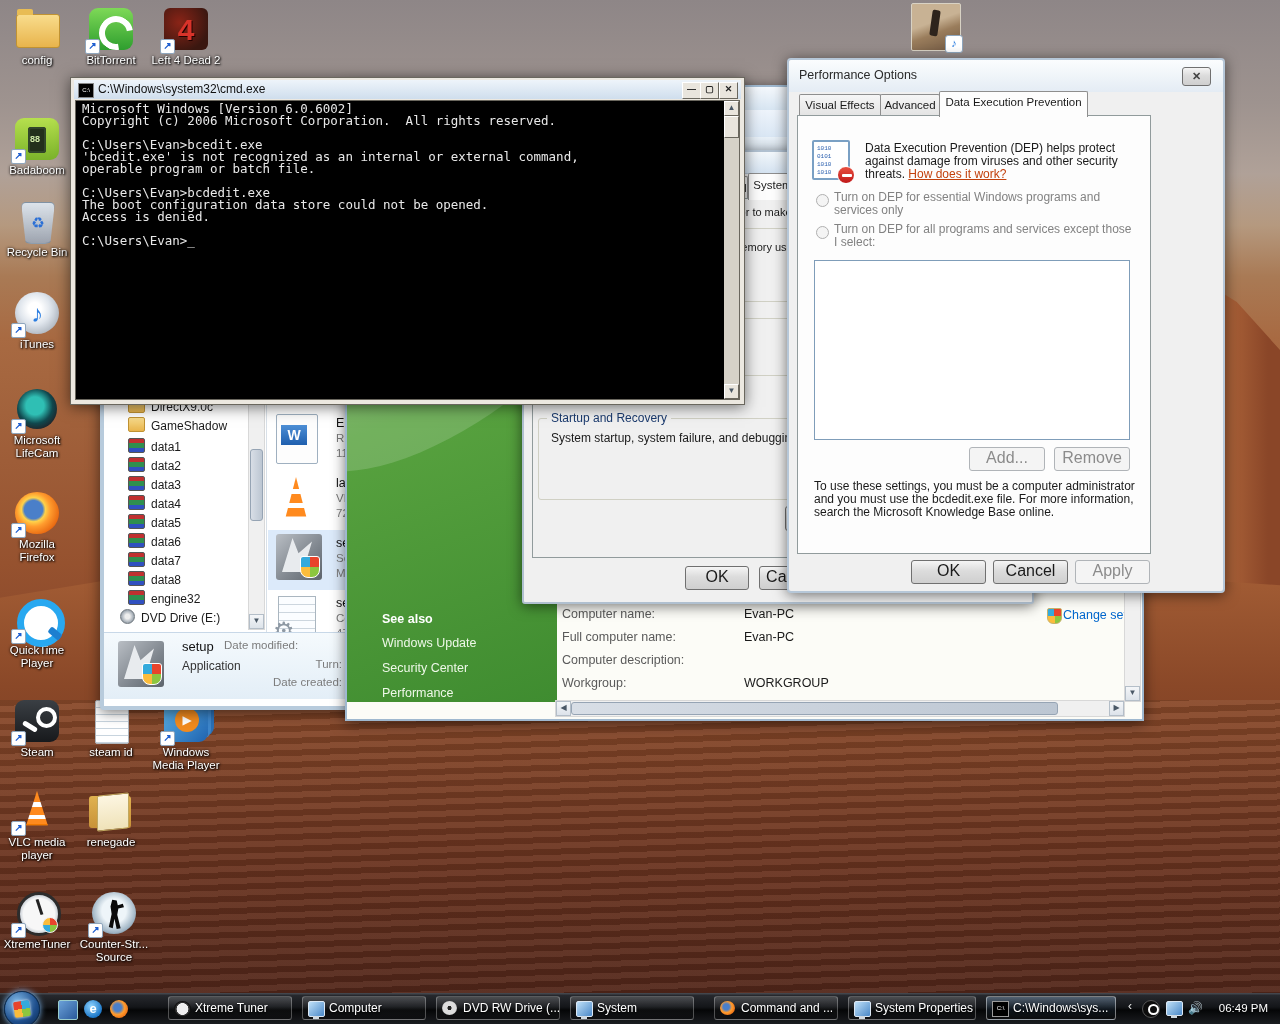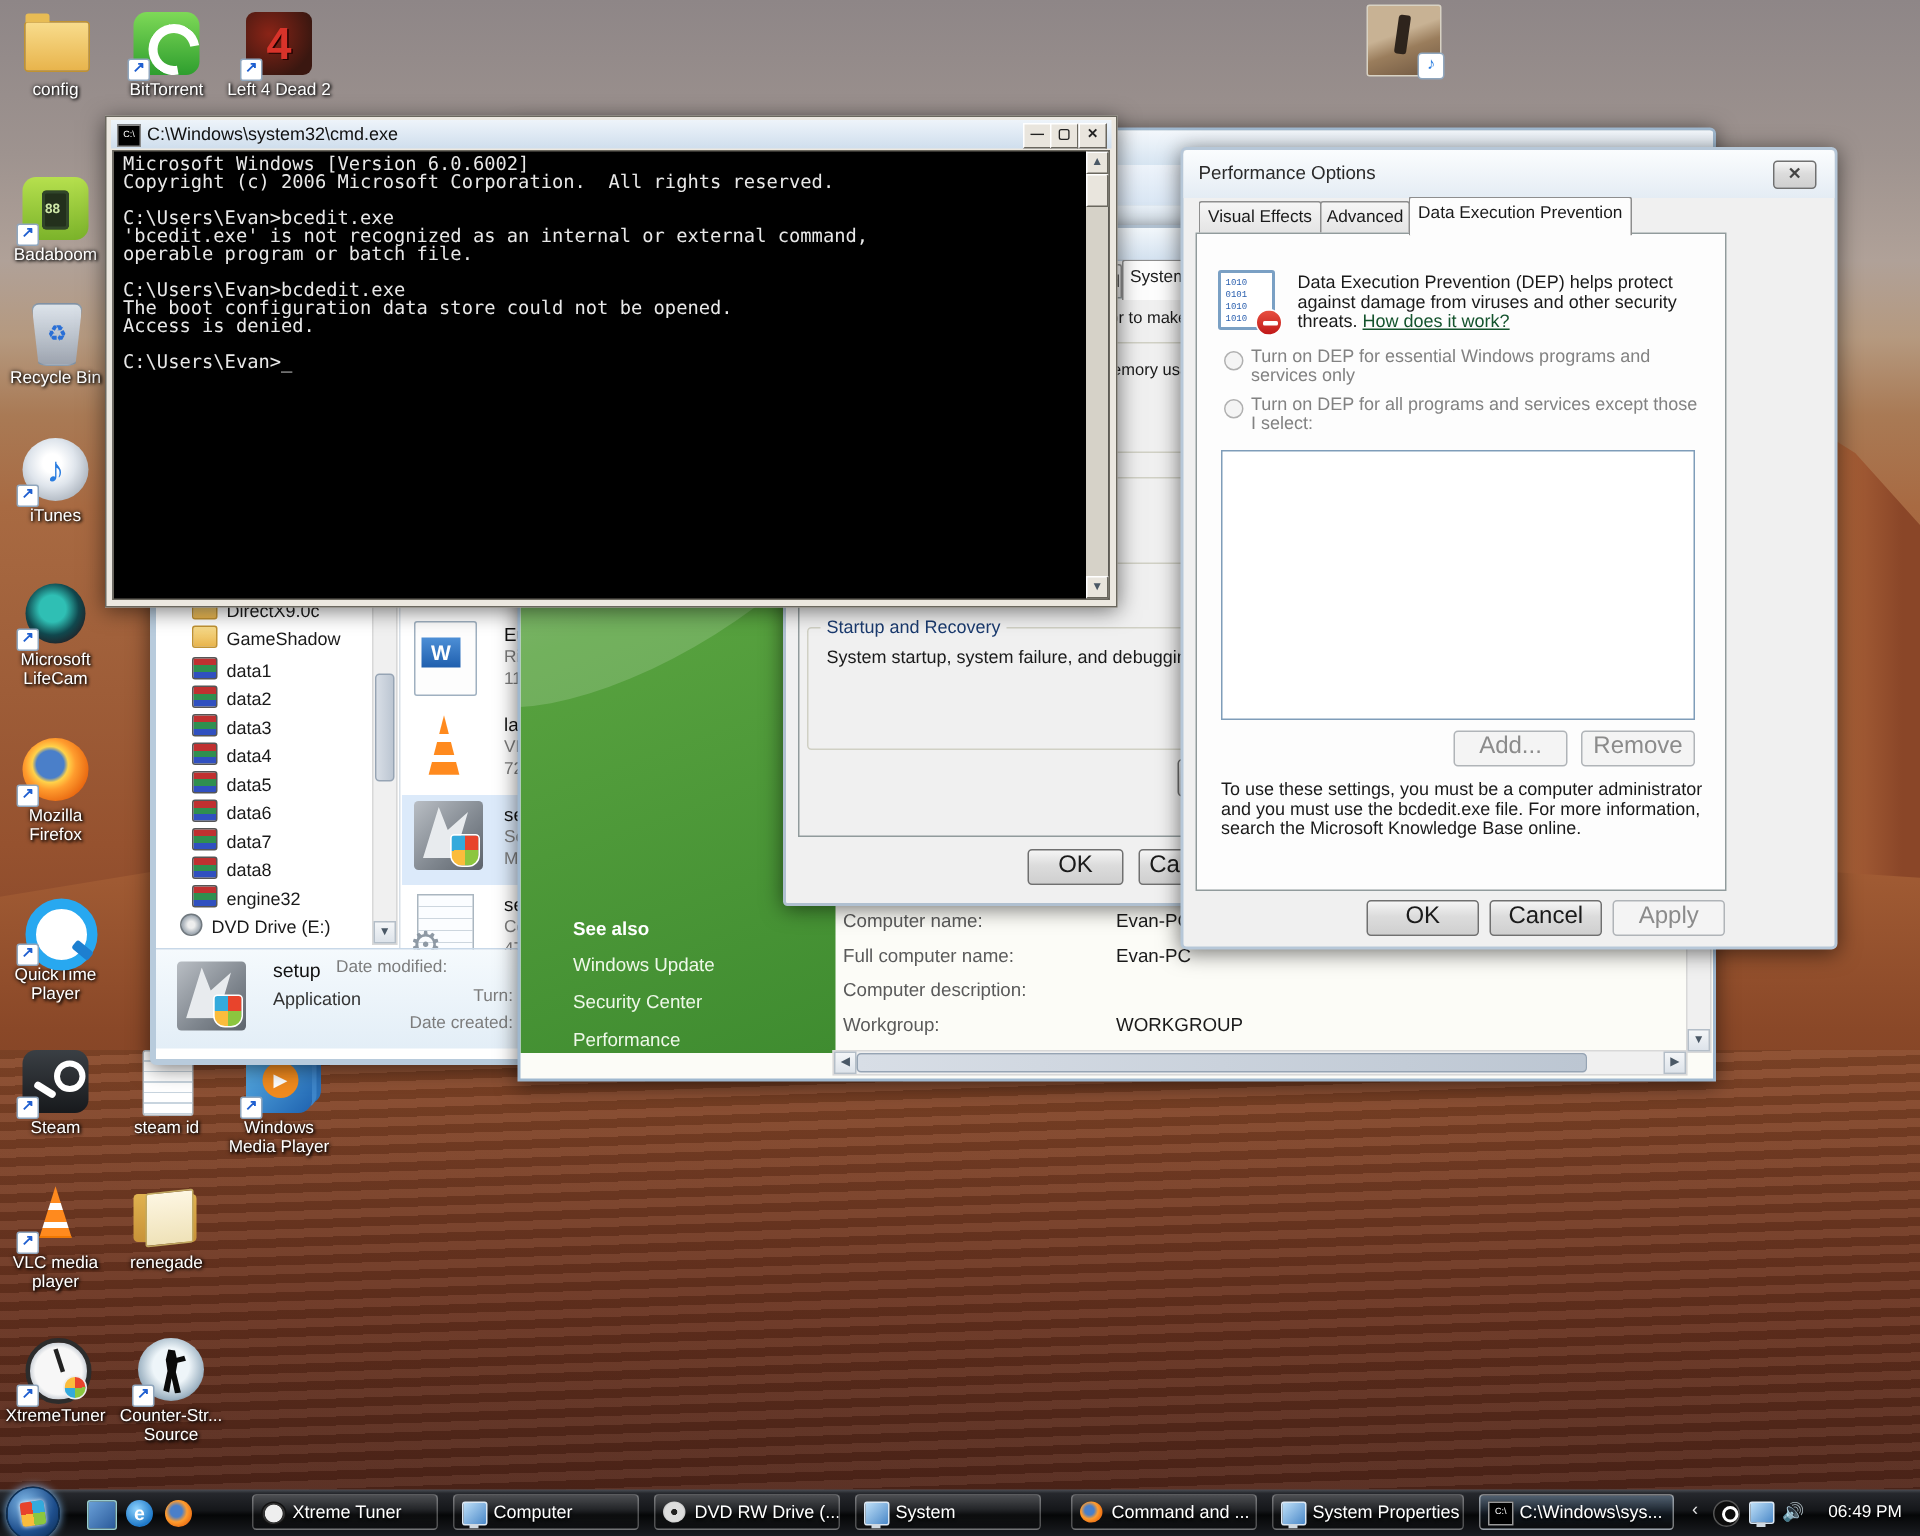--- a/index.html
+++ b/index.html
@@ -156,31 +156,31 @@
     background:linear-gradient(180deg,#eef4fa,#cfdeed);font-size:12px;line-height:19px;color:#111;}
   .cbtn{position:absolute;top:2px;width:17px;height:15px;background:#e9e5dd;border:1px solid;
     border-color:#fff #6a675e #6a675e #fff;font-size:9px;line-height:13px;text-align:center;color:#222;font-weight:bold;}
   #console{position:absolute;left:4px;top:22px;right:4px;bottom:4px;background:#000;
     border:1px solid #6a675e;overflow:hidden;}
   .cl{height:12px;white-space:pre;color:#e8e8e8;font-family:"DejaVu Sans Mono","Liberation Mono",monospace;
     font-size:12.5px;line-height:12px;}
   #csb{position:absolute;right:0;top:0;bottom:0;width:15px;background:#d6d2c8;}
   
   #perfwin{left:787px;top:58px;width:438px;height:535px;z-index:6;background:#f0f0f0;
-    border:2px solid #b6c7d8;border-radius:4px;box-sizing:border-box;margin-top:40px;}
+    border:2px solid #b6c7d8;border-radius:4px;box-sizing:border-box;}
   #perfcap{position:absolute;left:0;top:0;width:100%;height:32px;
     background:linear-gradient(180deg,#fbfdfe,#e4ecf4);border-radius:3px 3px 0 0;
     font-size:12.5px;color:#2a2a2a;line-height:30px;padding-left:10px;box-sizing:border-box;}
   .ptab{position:absolute;top:34px;height:22px;background:linear-gradient(180deg,#f6f6f6,#e2e2e2);
     border:1px solid #8e8e8e;border-bottom:none;border-radius:2px 2px 0 0;font-size:11.5px;
     text-align:center;line-height:21px;white-space:nowrap;}
   .ptab.sel{background:#fdfdfd;top:31px;height:25px;z-index:2;}
   .radio{position:absolute;width:11px;height:11px;border-radius:50%;border:1px solid #b0b0b0;background:#f4f4f4;}
   .gray{color:#828282;}
-  .link{color:#14532d;text-decoration:underline;cursor:pointer;}
+  .link{color:#c2410c;text-decoration:underline;cursor:pointer;}
   .depicon{position:absolute;left:23px;top:80px;width:38px;height:40px;background:#fff;
     border:2px solid #7aa0c4;border-radius:2px;font-size:6px;line-height:8px;color:#2a5fae;
     font-family:"Liberation Mono",monospace;padding:3px 0 0 3px;box-sizing:border-box;}
   .depicon:after{content:'';position:absolute;right:-7px;bottom:-6px;width:16px;height:16px;border-radius:50%;
     background:linear-gradient(180deg,#e85040,#c01818);border:1px solid #fff;box-shadow:inset 0 3px 0 6px transparent;}
   .depicon:before{content:'';position:absolute;right:-4px;bottom:1px;width:10px;height:3px;background:#fff;z-index:2;border-radius:1px;}
   
   #taskbar{left:0;top:993px;width:1280px;height:31px;z-index:10;
     background:linear-gradient(180deg,#4a4e55 0%,#26282d 8%,#141619 45%,#050607 55%,#1b1d21 100%);}
   .tbtn{position:absolute;top:3px;height:24px;border-radius:3px;border:1px solid rgba(255,255,255,.28);

